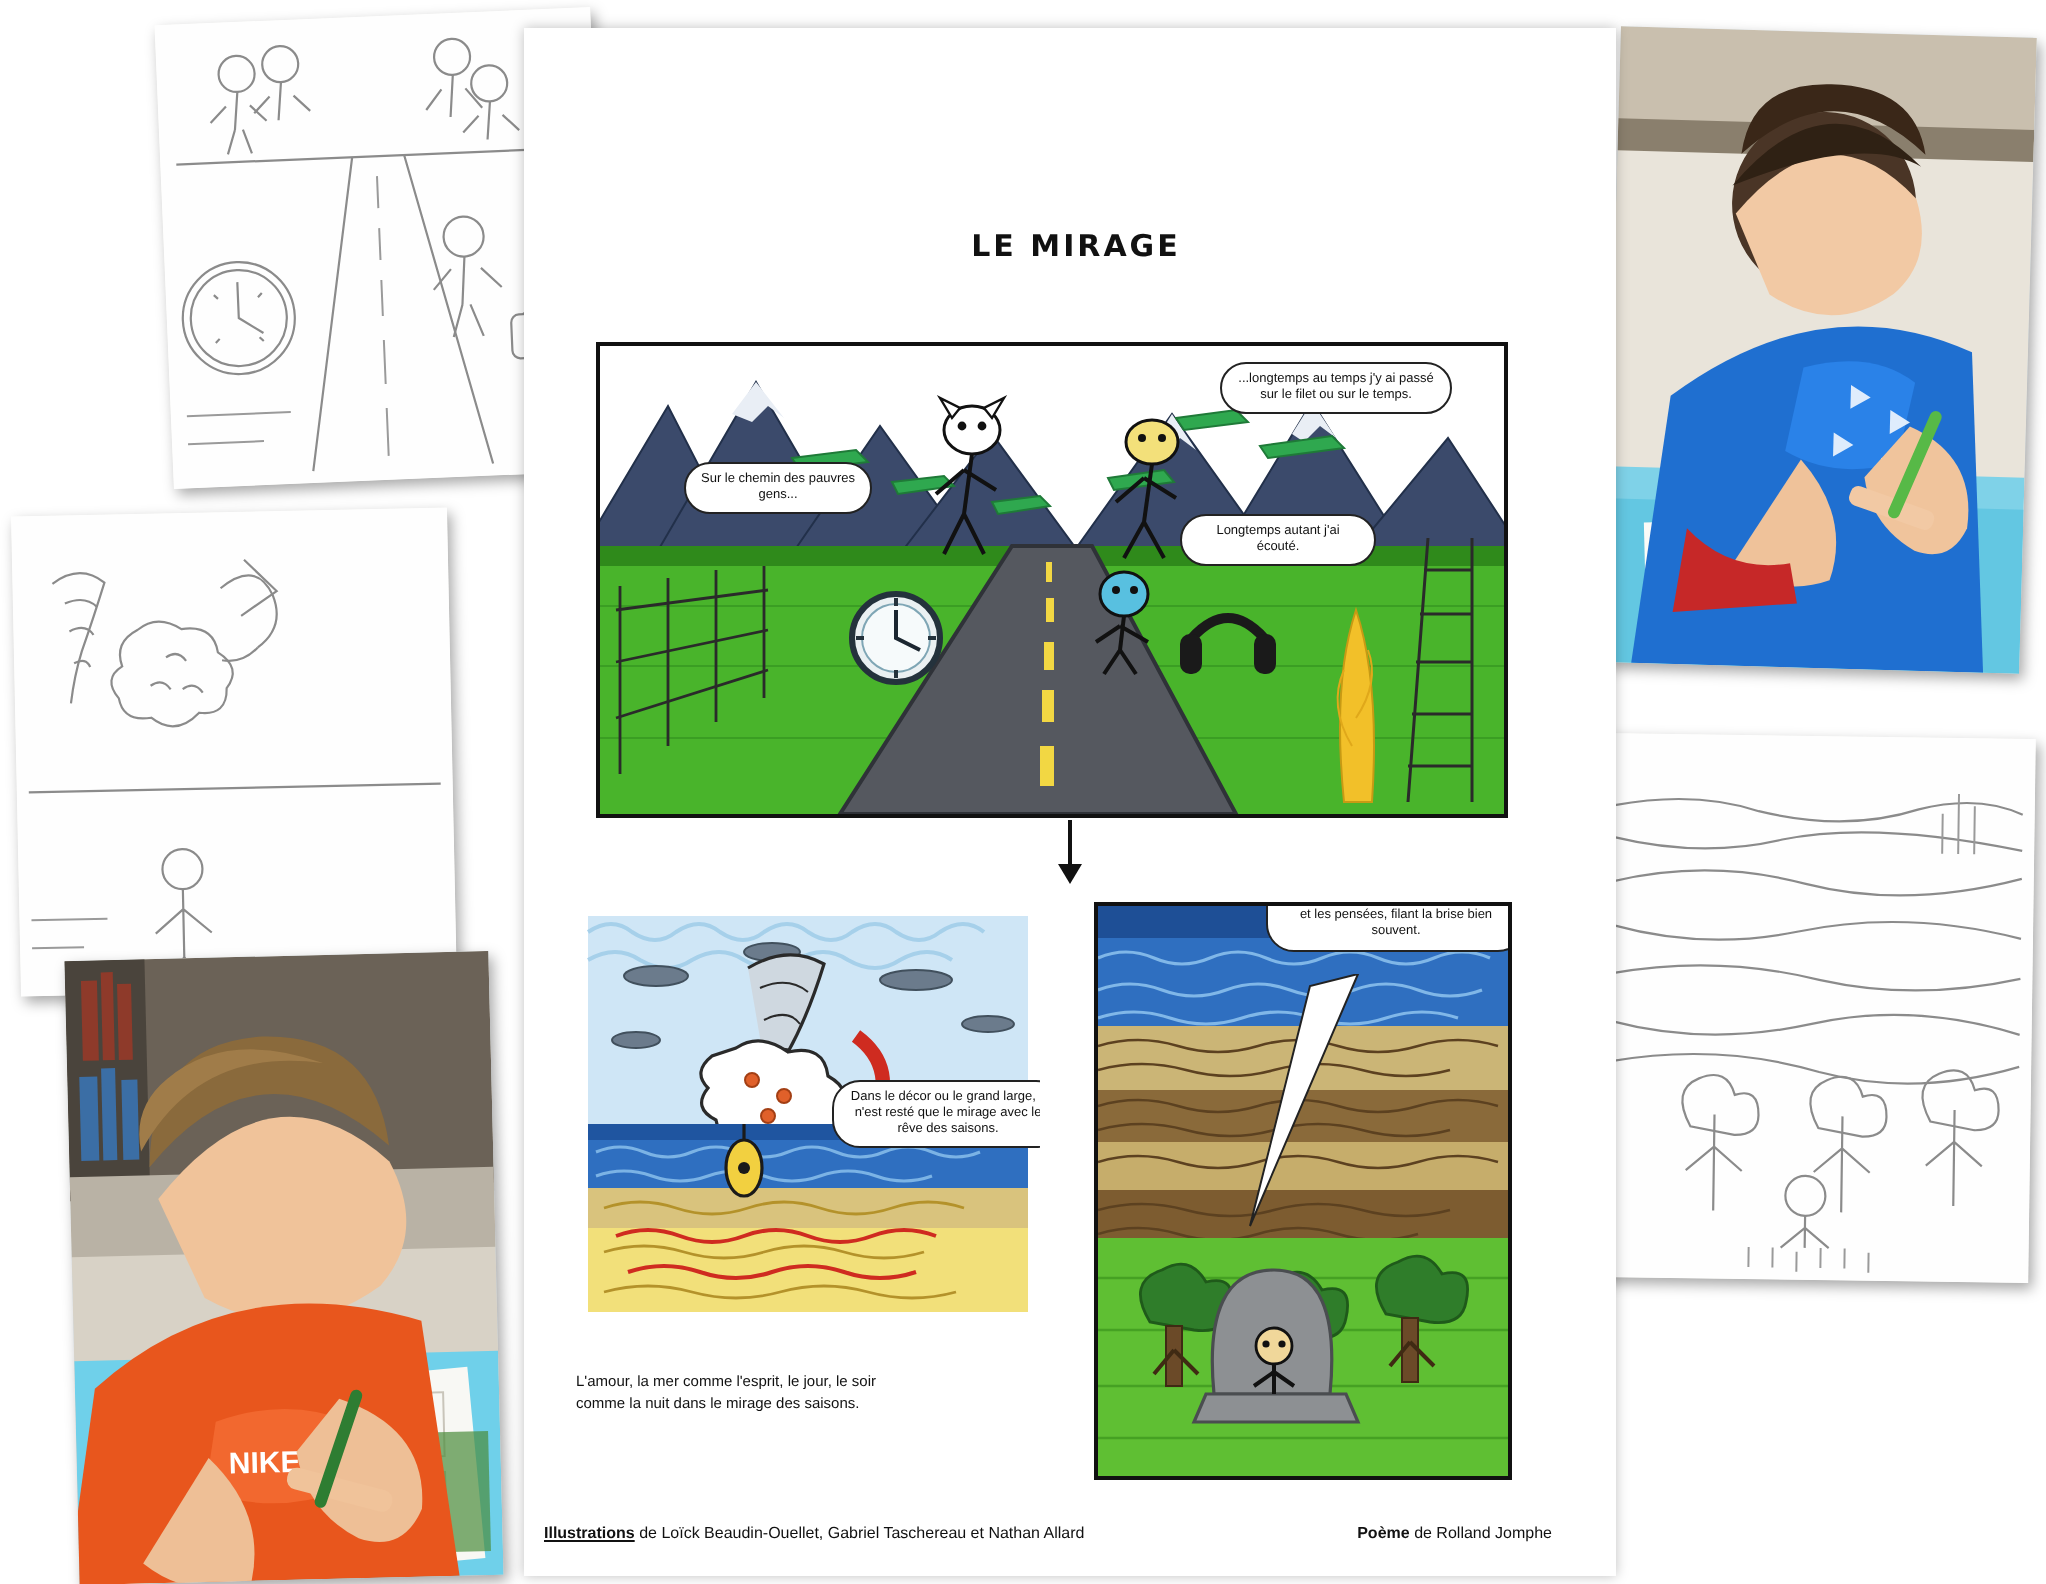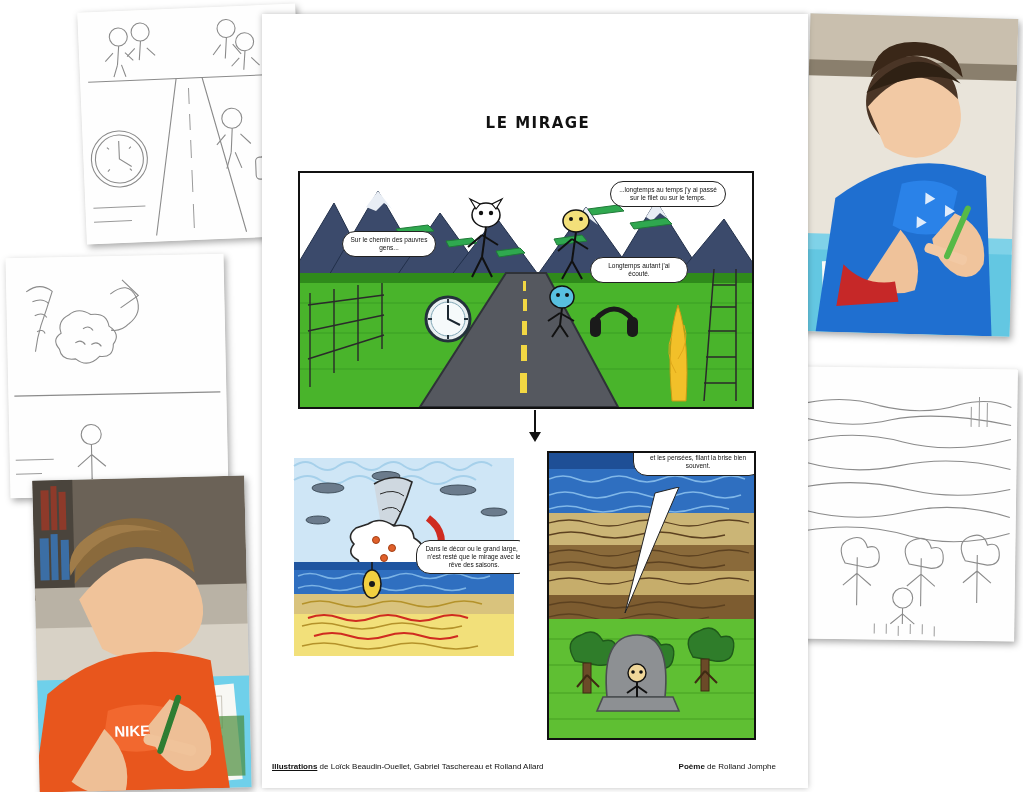--- a/index.html
+++ b/index.html
@@ -448,24 +448,25 @@
           <path d="M88 233 L78 240 M88 233 L98 240" stroke="#111" stroke-width="2" fill="none"></path>
         </g>
       </svg>
 
       <div class="bubble" style="left:84px;top:-20px;width:116px;">Au fil du temps et des marées, dans le courant et dans le vent, avec les voiles et les pensées, filant la brise bien souvent.</div>
       <svg style="position:absolute;left:70px;top:34px;" width="70" height="150">
         <path d="M60 0 L6 126 L36 6 Z" fill="#ffffff" stroke="#222" stroke-width="1"></path>
       </svg>
     </div>
 
+    <div id="poem-text">L'amour, la mer comme l'esprit, le jour, le soir comme la nuit dans le mirage des saisons.</div>
 
     <div id="credits-left">
       <b>Illustrations</b>
-      <span>de Loïck Beaudin-Ouellet, Gabriel Taschereau et Rolland Allard</span>
+      <span>de Loïck Beaudin-Ouellet, Gabriel Taschereau et Nathan Allard</span>
     </div>
     <div id="credits-right">
       <b>Poème</b>
       <span>de Rolland Jomphe</span>
     </div>
 
   </div>
 </div>
 
 </body></html>

